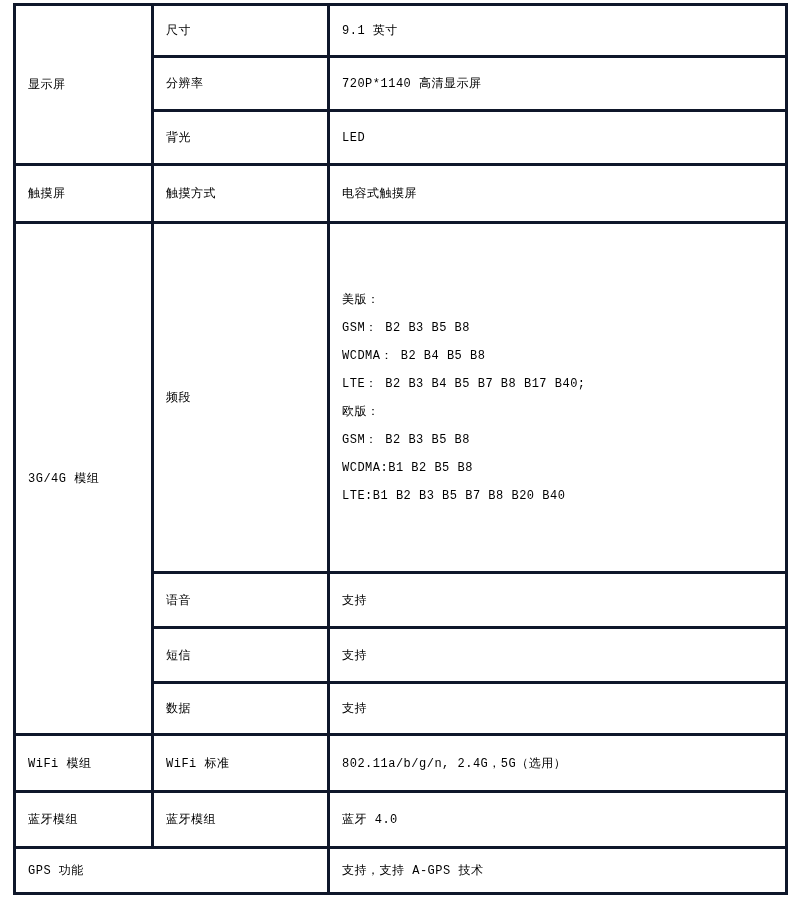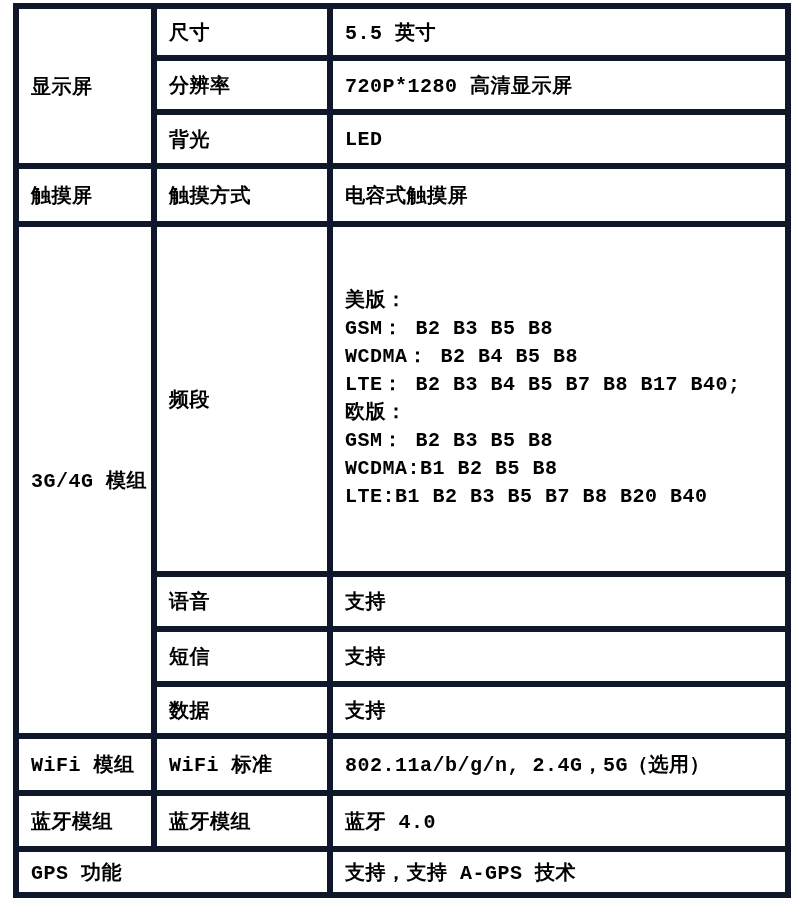--- a/index.html
+++ b/index.html
@@ -20,26 +20,25 @@
   }
   table.spec-table {
     position: absolute;
     left: 13px;
     top: 3px;
     width: 772px;
     border-collapse: collapse;
     table-layout: fixed;
   }
   table.spec-table td {
-    border: 6px solid #0f172a;
+    border: 3px solid #0f172a;
     vertical-align: middle;
-    font-size: 20px;
+    font-size: 12px;
     padding: 0 0 0 12px;
     letter-spacing: 0.5px;
-    font-weight: bold;
   }
   table.spec-table {
     border: 2px solid #000000;
   }
   col.c1 { width: 138px; }
   col.c2 { width: 176px; }
   col.c3 { width: 458px; }
   tr.h52 { height: 52px; }
   tr.h54 { height: 54px; padding-left: 19px; }
   tr.h58 { height: 58px; margin-top: 25px; }
@@ -62,25 +61,25 @@
   <table class="spec-table">
     <colgroup>
       <col class="c1">
       <col class="c2">
       <col class="c3">
     </colgroup>
     <tbody>
       <tr class="h52">
         <td class="cat" rowspan="3">显示屏</td>
         <td class="lbl">尺寸</td>
-        <td class="val">5.5 英寸</td>
+        <td class="val">9.1 英寸</td>
       </tr>
       <tr class="h54">
         <td class="lbl">分辨率</td>
-        <td class="val">720P*1280 高清显示屏</td>
+        <td class="val">720P*1140 高清显示屏</td>
       </tr>
       <tr class="h54">
         <td class="lbl">背光</td>
         <td class="val">LED</td>
       </tr>
       <tr class="h58">
         <td class="cat">触摸屏</td>
         <td class="lbl">触摸方式</td>
         <td class="val">电容式触摸屏</td>
       </tr>

